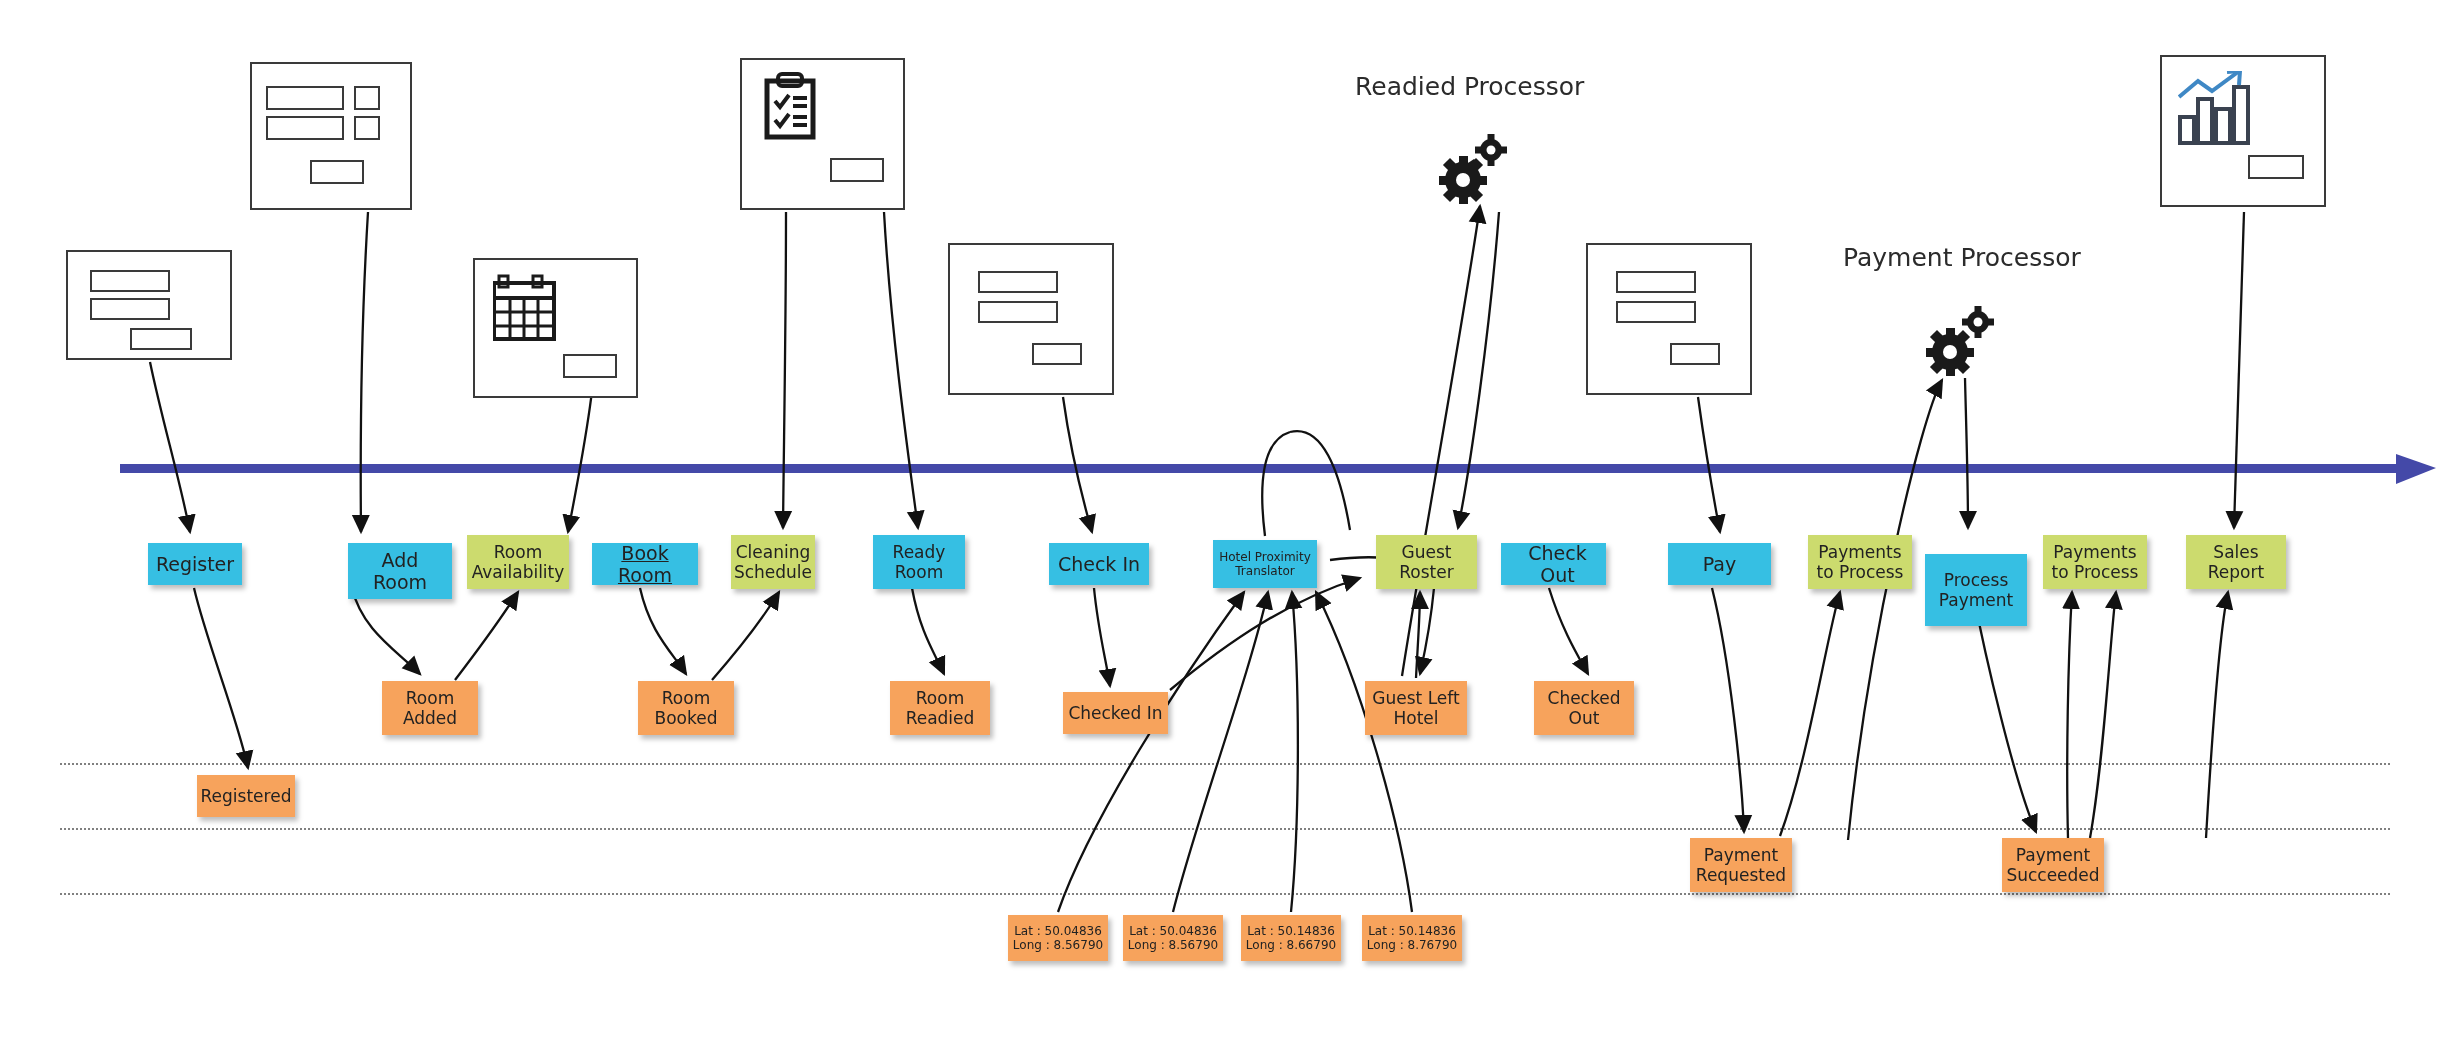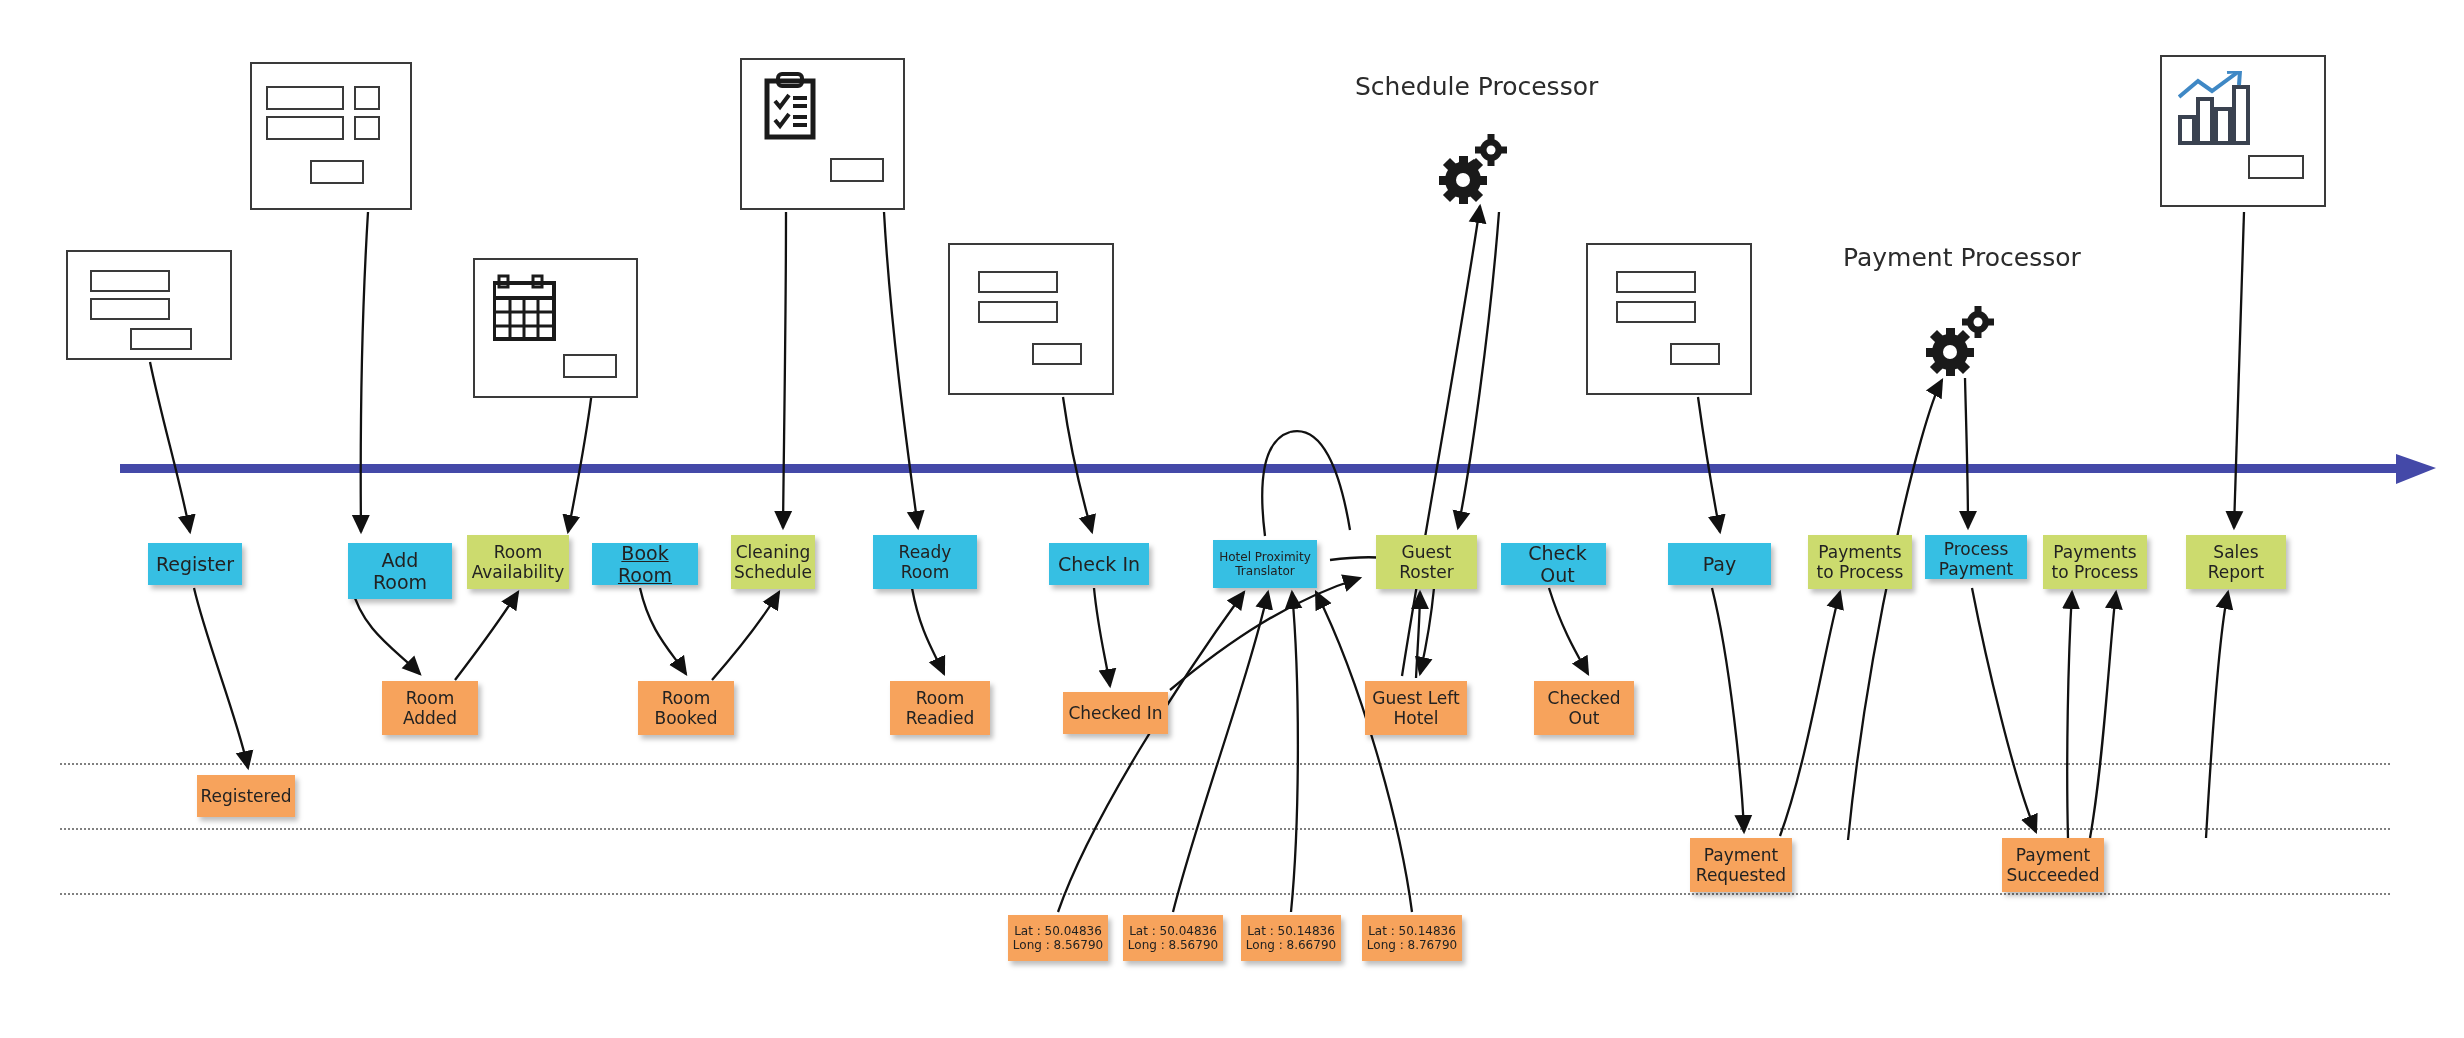--- a/index.html
+++ b/index.html
@@ -100,21 +100,21 @@
       <path d="M1412,912 C1400,820 1360,680 1316,592"></path>
     </g>
 
     <g fill="none" stroke="#111" stroke-width="2.3">
       <path d="M1265,536 C1258,480 1264,440 1290,432"></path>
       <path d="M1290,432 C1322,424 1340,470 1350,530"></path>
       <path d="M1330,560 C1360,556 1380,556 1402,560"></path>
     </g>
   </svg>
 
-  <div class="proc-label" style="left:1355px;top:72px;">Schedule Processor</div>
+  <div class="proc-label" style="left:1355px;top:72px;">Readied Processor</div>
   <svg style="position:absolute;left:1433px;top:128px;width:78px;height:78px;" viewBox="0 0 78 78">
     <g fill="#1a1a1a">
       <path d="M30,36 l4,-6 l-4,-6 l5,-5 l6,4 l6,-4 l5,5 l-4,6 l4,6 l-1,8 l-6,3 l-3,7 l-7,0 l-3,-7 l-6,-3 z" transform="translate(-6,12)"></path>
       <circle cx="30" cy="52" r="18"></circle>
       <circle cx="30" cy="52" r="7" fill="#fff"></circle>
       <rect x="26" y="28" width="9" height="12"></rect>
         <rect x="26" y="64" width="9" height="12"></rect>
       <rect x="6" y="48" width="12" height="9"></rect>
         <rect x="42" y="48" width="12" height="9"></rect>
       <rect x="12" y="32" width="10" height="10" transform="rotate(45 17 37)"></rect>
@@ -227,42 +227,42 @@
     </div>
   <div class="note n-green fs-mid" style="left:467px;top:535px;width:102px;height:54px;">
       <span>Room<br>Availability</span>
     </div>
   <div class="note n-blue fs-big" style="left:592px;top:543px;width:106px;height:42px;text-decoration:underline;">
       <span>Book Room</span>
     </div>
   <div class="note n-green fs-mid" style="left:731px;top:535px;width:84px;height:54px;">
       <span>Cleaning<br>Schedule</span>
     </div>
-  <div class="note n-blue fs-mid" style="left:873px;top:535px;width:104px;height:54px;">
+  <div class="note n-blue fs-mid" style="left:873px;top:535px;width:92px;height:54px;">
       <span>Ready<br>Room</span>
     </div>
   <div class="note n-blue fs-big" style="left:1049px;top:543px;width:100px;height:42px;">
       <span>Check In</span>
     </div>
   <div class="note n-blue fs-xs" style="left:1213px;top:540px;width:104px;height:48px;">
       <span>Hotel Proximity<br>Translator</span>
     </div>
   <div class="note n-green fs-mid" style="left:1376px;top:535px;width:101px;height:54px;">
       <span>Guest<br>Roster</span>
     </div>
   <div class="note n-blue fs-big" style="left:1501px;top:543px;width:105px;height:42px;padding-left:8px;">
       <span>Check Out</span>
     </div>
   <div class="note n-blue fs-big" style="left:1668px;top:543px;width:103px;height:42px;">
       <span>Pay</span>
     </div>
   <div class="note n-green fs-mid" style="left:1808px;top:535px;width:104px;height:54px;">
       <span>Payments<br>to Process</span>
     </div>
-  <div class="note n-blue fs-mid" style="left:1925px;top:535px;width:102px;height:44px;align-items:flex-end;">
+  <div class="note n-blue fs-mid" style="left:1925px;top:554px;width:102px;height:72px;">
       <span>Process<br>Payment</span>
     </div>
   <div class="note n-green fs-mid" style="left:2043px;top:535px;width:104px;height:54px;">
       <span>Payments<br>to Process</span>
     </div>
   <div class="note n-green fs-mid" style="left:2186px;top:535px;width:100px;height:54px;">
       <span>Sales<br>Report</span>
     </div>
 
   <div class="note n-orange fs-mid" style="left:382px;top:681px;width:96px;height:54px;">

